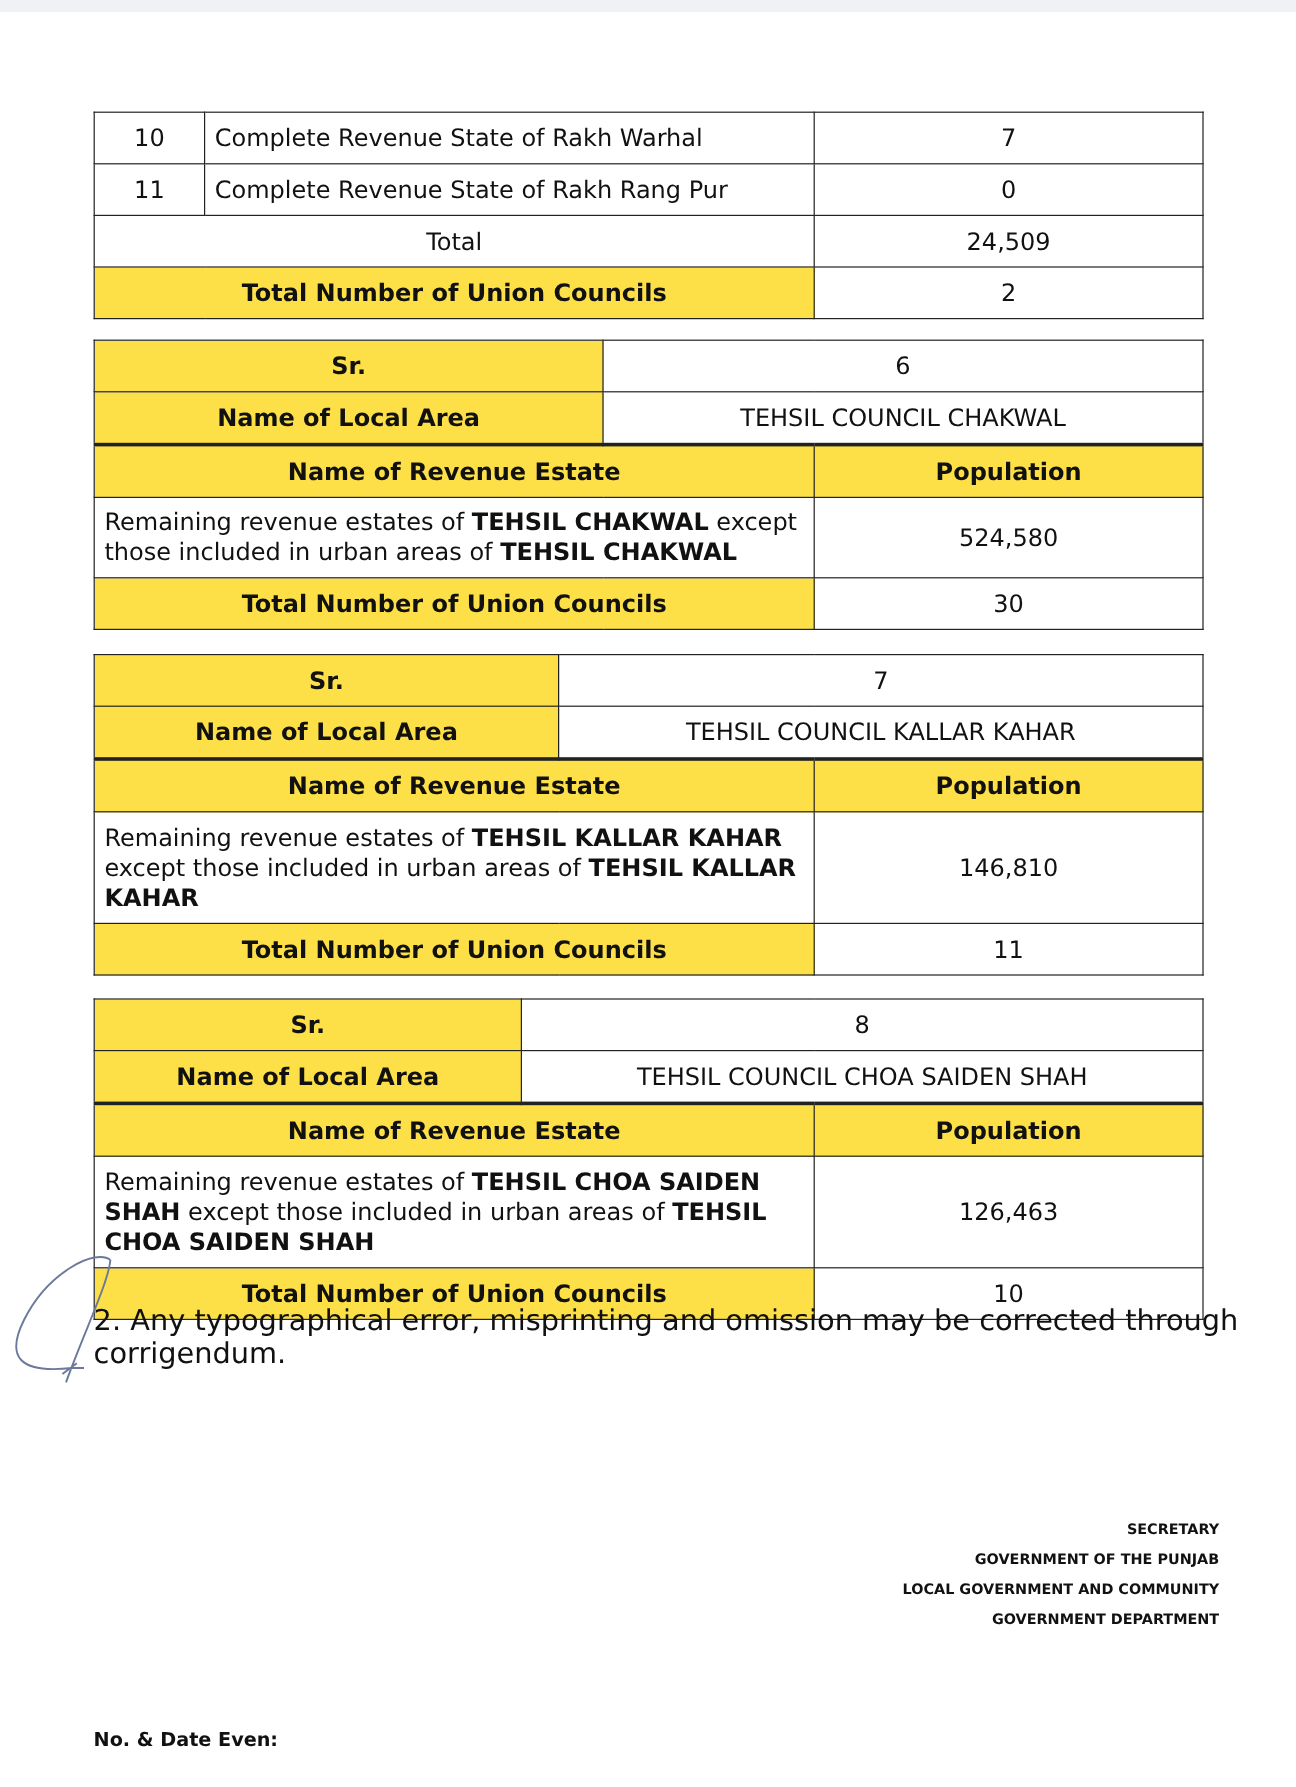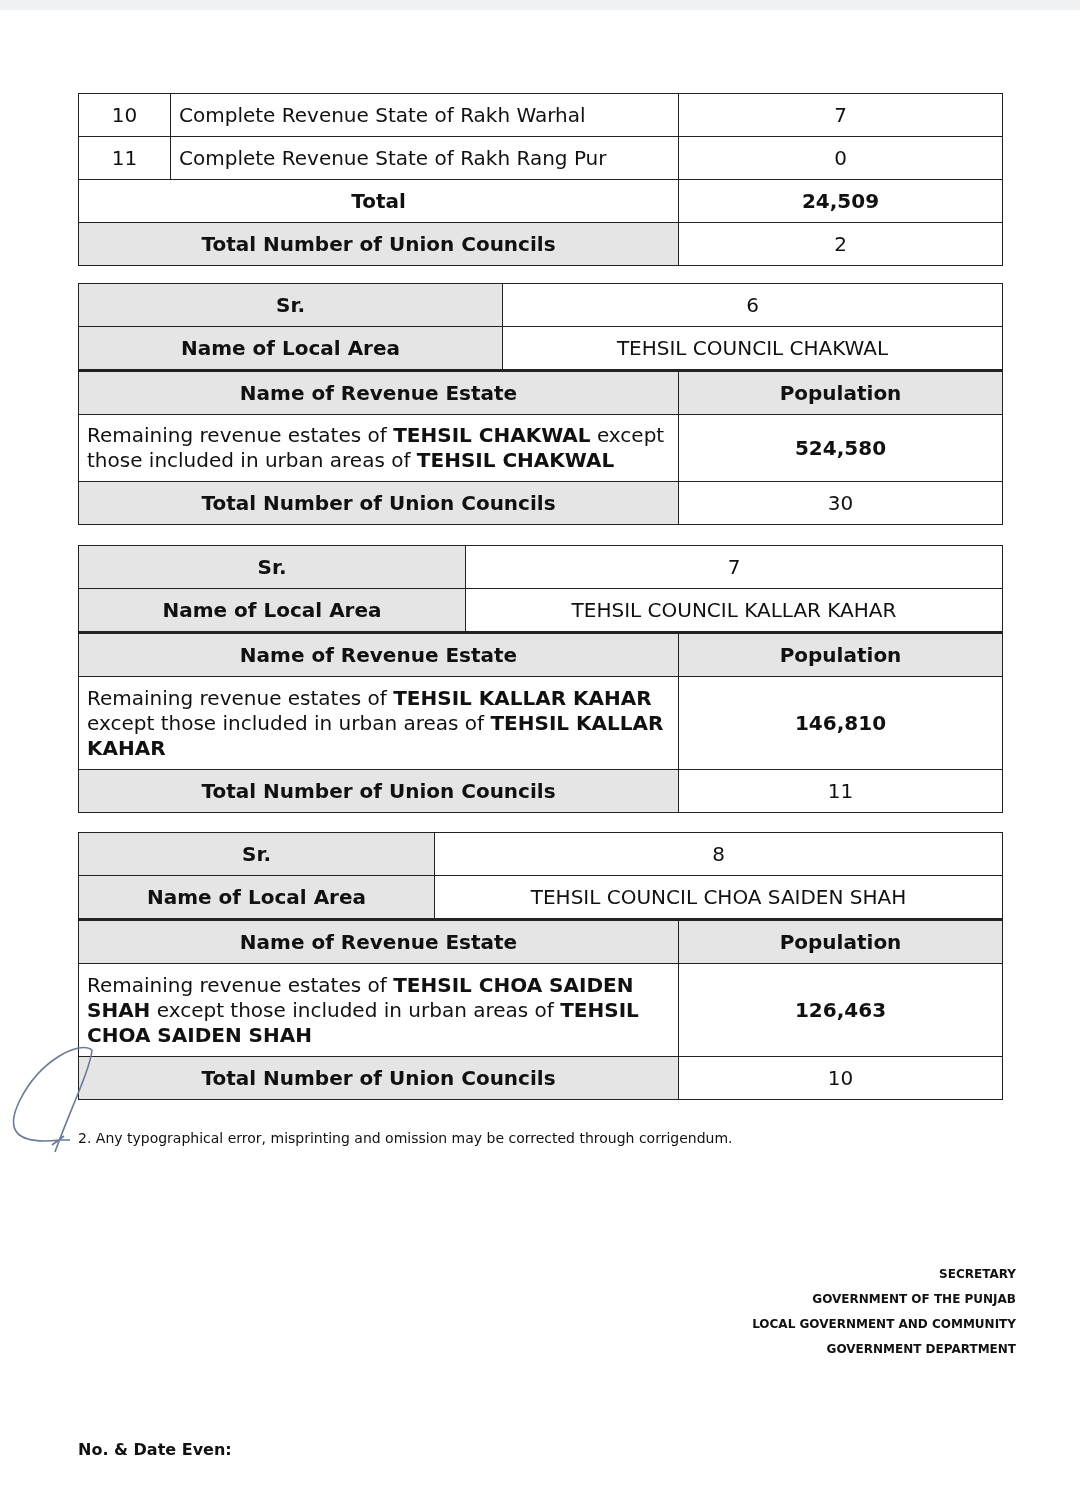--- a/index.html
+++ b/index.html
@@ -3,26 +3,26 @@
 <meta charset="utf-8">
 <style>
   html, body { margin: 0; padding: 0; }
   body {
     width: 1080px; height: 1489px; background: #ffffff; position: relative;
     font-family: "DejaVu Sans", sans-serif; color: #111; overflow: hidden;
   }
   .topbar { position: absolute; left: 0; top: 0; width: 1080px; height: 10px; background: #f0f1f5; }
   table { border-collapse: collapse; position: absolute; left: 78px; width: 924px; table-layout: fixed; }
   td { border: 1.5px solid #222; font-size: 20px; padding: 0 8px; height: 42px; line-height: 1.25; }
-  .g { background: #e5e5e5; font-weight: bold; text-align: center; }
+  .g { background: #fde047; font-weight: bold; text-align: center; }
   .c { text-align: center; }
-  .b { font-weight: bold; }
+  .b { font-weight: normal; }
   .l { text-align: left; }
   .thick-top td { border-top: 3px solid #222; }
-  .para { position: absolute; left: 78px; top: 1130px; font-size: 14px; }
+  .para { position: absolute; left: 78px; top: 1086px; font-size: 24px; }
   .sig { position: absolute; left: 540px; width: 476px; top: 1262px; text-align: right; font-weight: bold; font-size: 12px; line-height: 25px; }
   .ref { position: absolute; left: 78px; top: 1440px; font-size: 16px; font-weight: bold; }
   .scribble { position: absolute; left: 0; top: 1040px; }
 </style>
 </head>
 <body>
 
 <div class="topbar"></div>
 
 <table style="top:93px;">

